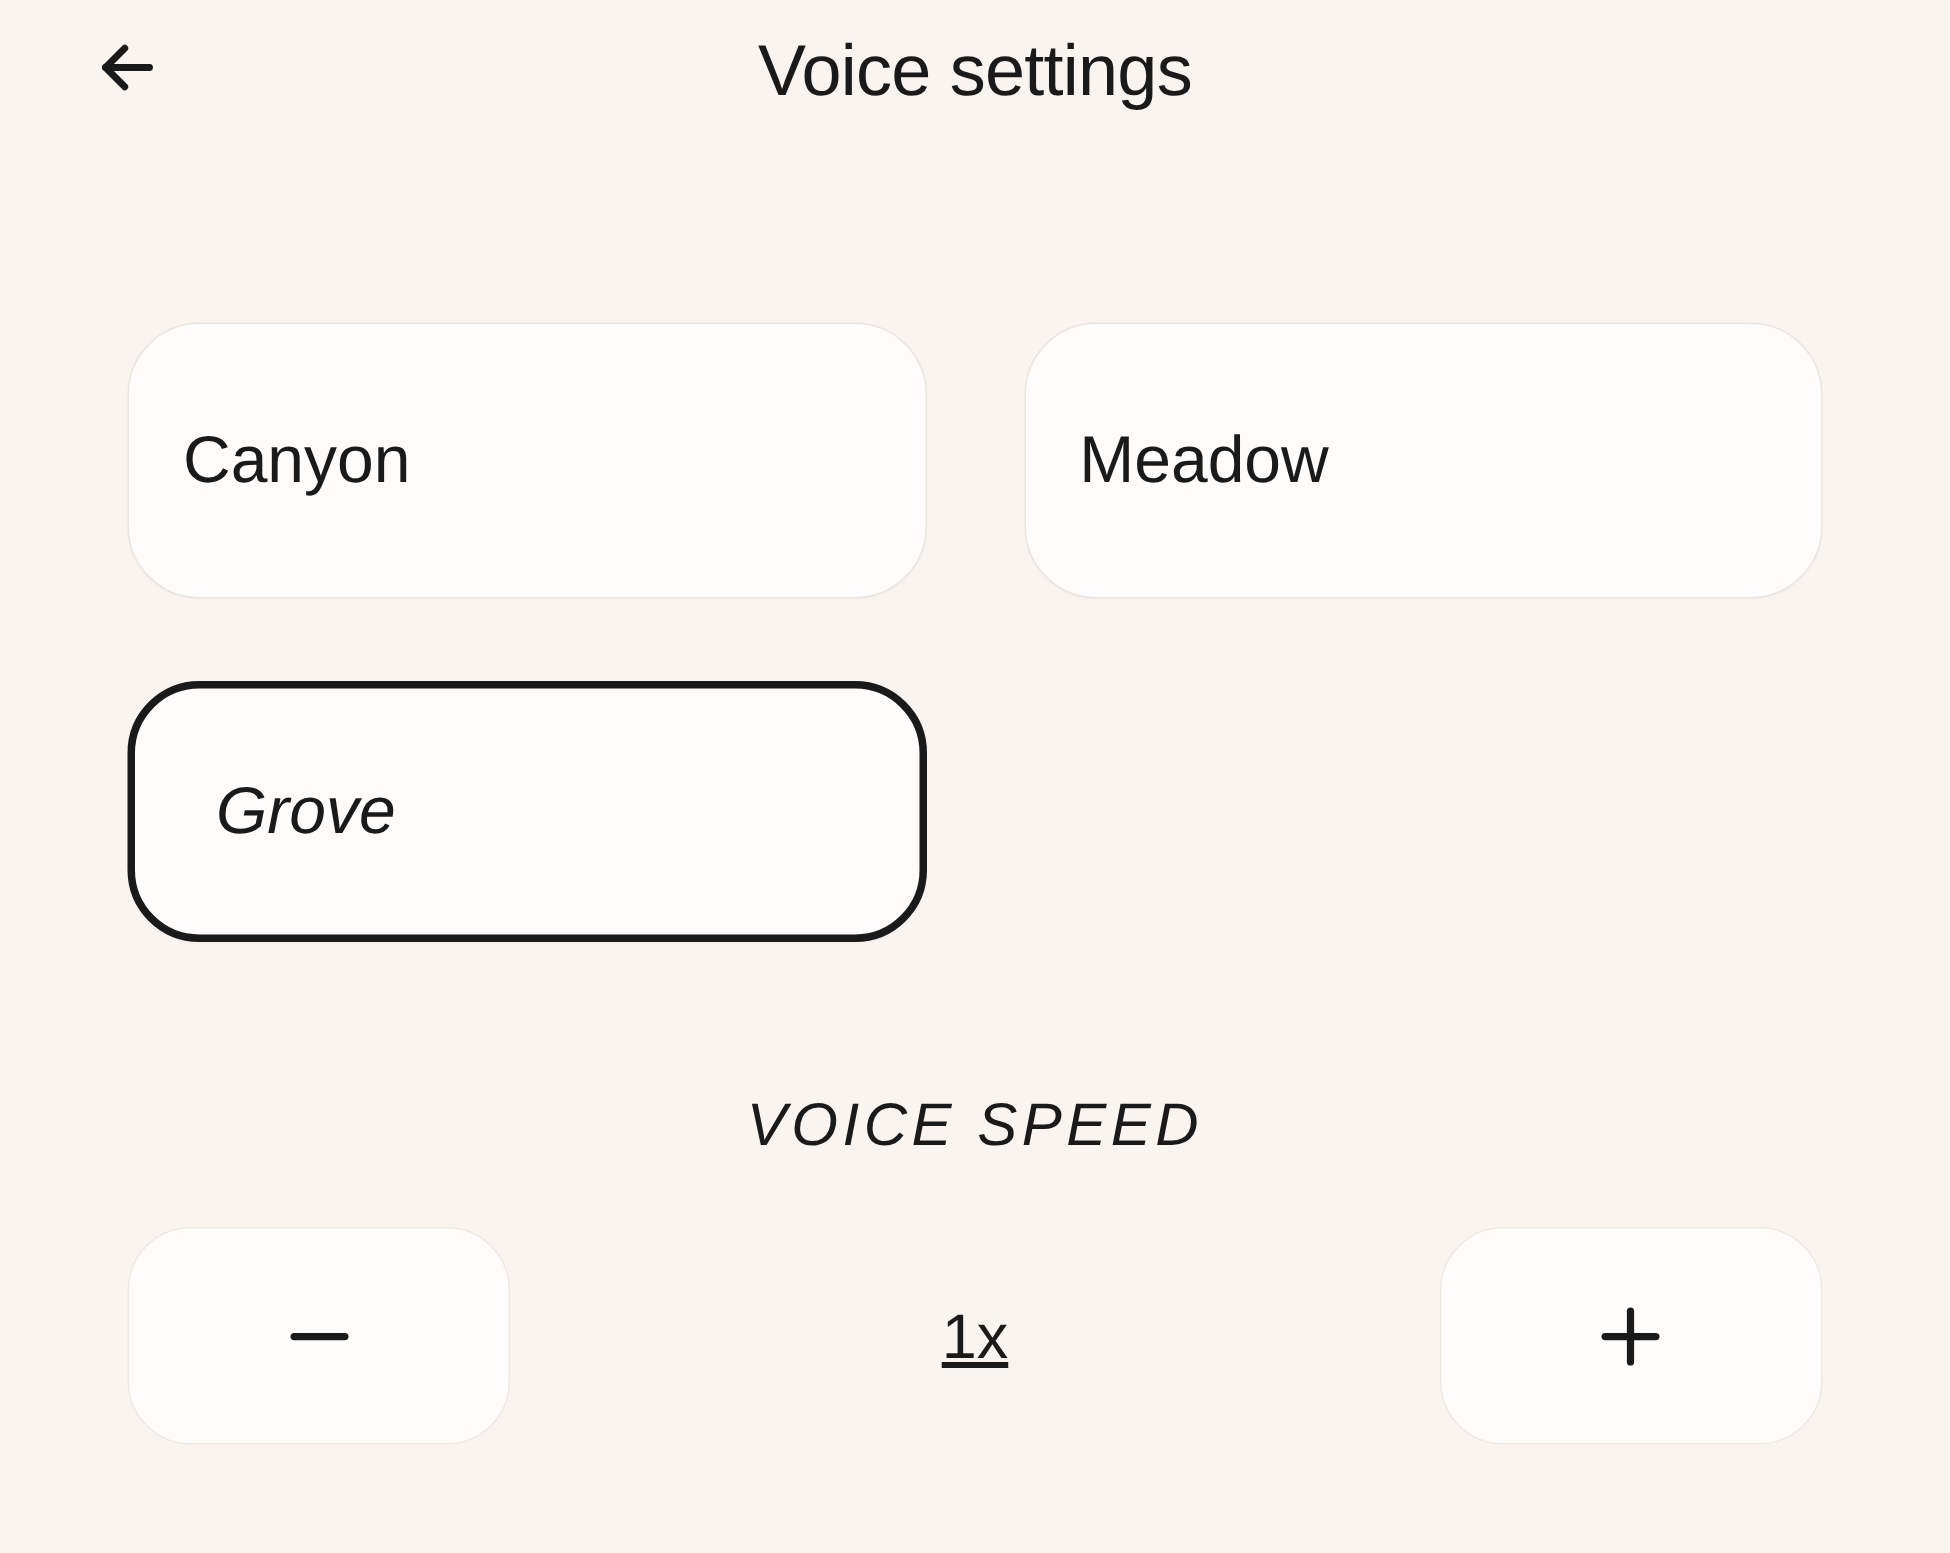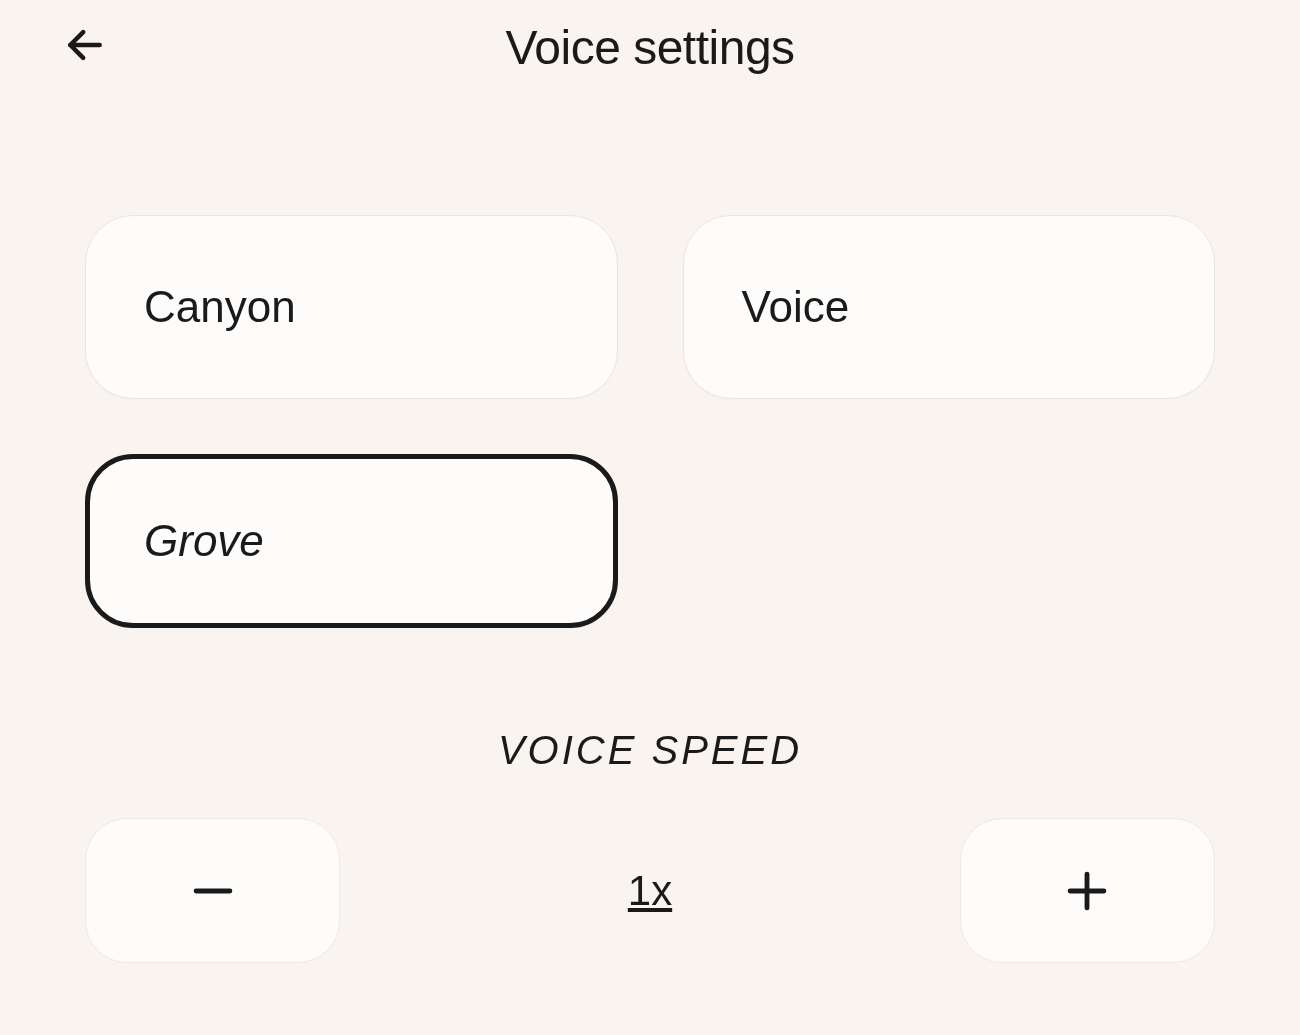--- a/index.html
+++ b/index.html
@@ -45,21 +45,21 @@
     .voice-grid {
       display: grid;
       grid-template-columns: 1fr 1fr;
       gap: 55px 65px;
       padding: 100px 85px 0 85px;
     }
     .voice-option {
       background-color: #fdfcfb;
       border: 1px solid #ebe5e0;
       border-radius: 48px;
-      padding: 66px 58px;
+      padding: 66px 36px;
       font-size: 44px;
       font-weight: 500;
       cursor: pointer;
       box-shadow: 0 1px 2px rgba(0,0,0,0.02);
     }
     .voice-option.selected {
       border: 5px solid #1a1a1a;
       padding: 57px 54px;
       font-style: italic;
     }
@@ -111,21 +111,21 @@
     </svg>
   </div>
   <h1 class="page-title">Voice settings</h1>
 </div>
 
 <div class="voice-grid">
   <div class="voice-option">
     <span>Canyon</span>
   </div>
   <div class="voice-option">
-    <span>Voice</span>
+    <span>Meadow</span>
   </div>
   <div class="voice-option selected">
     <span>Grove</span>
   </div>
 </div>
 
 <div class="speed-section">
   <div class="speed-label">VOICE SPEED</div>
   <div class="speed-controls">
     <div class="speed-button">

